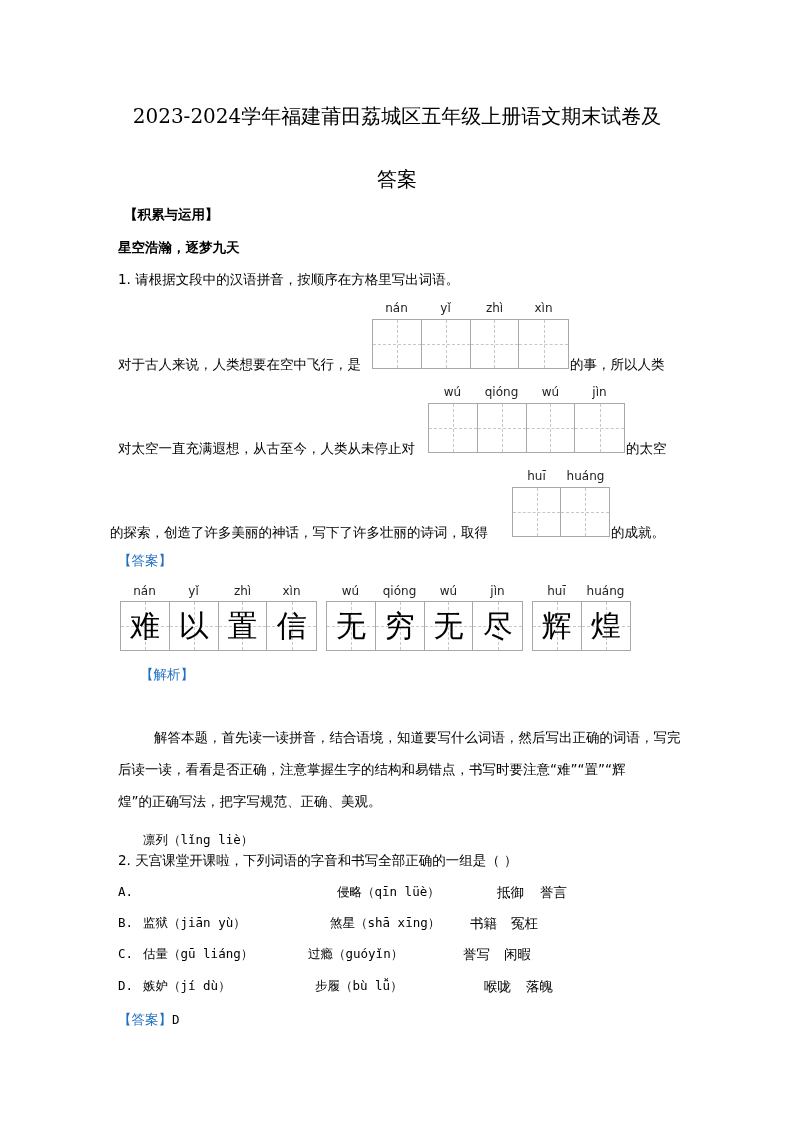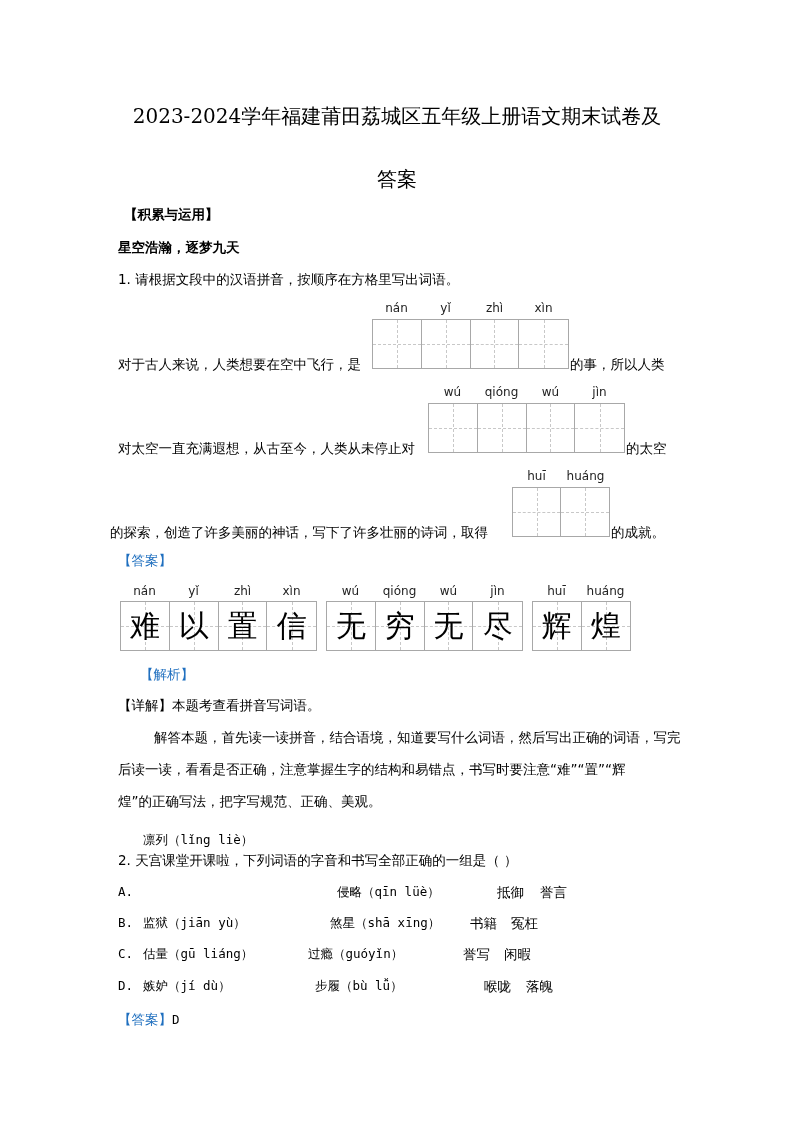--- a/index.html
+++ b/index.html
@@ -127,21 +127,20 @@
   <div class="grid" style="left:532px; top:601px; width:99px; height:50px;">
     <div class="cell ans-cell" style="width:49px">
         <span class="ans-char">辉</span>
       </div>
     <div class="cell ans-cell" style="width:49px">
         <span class="ans-char">煌</span>
       </div>
   </div>
 
   <div class="abs blue" style="left:118px; top:666px;margin-left:22px;">【解析】</div>
-  <div class="abs body-text" style="left:118px; top:697px;">【详解】本题考查看拼音写词语。</div>
   <div class="abs body-text" style="left:118px; top:729px;margin-left:36px;">解答本题，首先读一读拼音，结合语境，知道要写什么词语，然后写出正确的词语，写完</div>
   <div class="abs body-text" style="left:118px; top:761px;">后读一读，看看是否正确，注意掌握生字的结构和易错点，书写时要注意“难”“置”“辉</div>
   <div class="abs body-text" style="left:118px; top:793px;">煌”的正确写法，把字写规范、正确、美观。</div>
 
   <div class="abs body-text" style="left:118px; top:852px;">2. 天宫课堂开课啦，下列词语的字音和书写全部正确的一组是（     ）</div>
 
   <div>
     <div class="abs mono" style="left:118px; top:884px;">A.</div>
     <div class="abs mono" style="left:143px; top:832px;">凛列（lǐng liè）</div>
     <div class="abs mono" style="left:337px; top:884px;">侵略（qīn lüè）</div>

